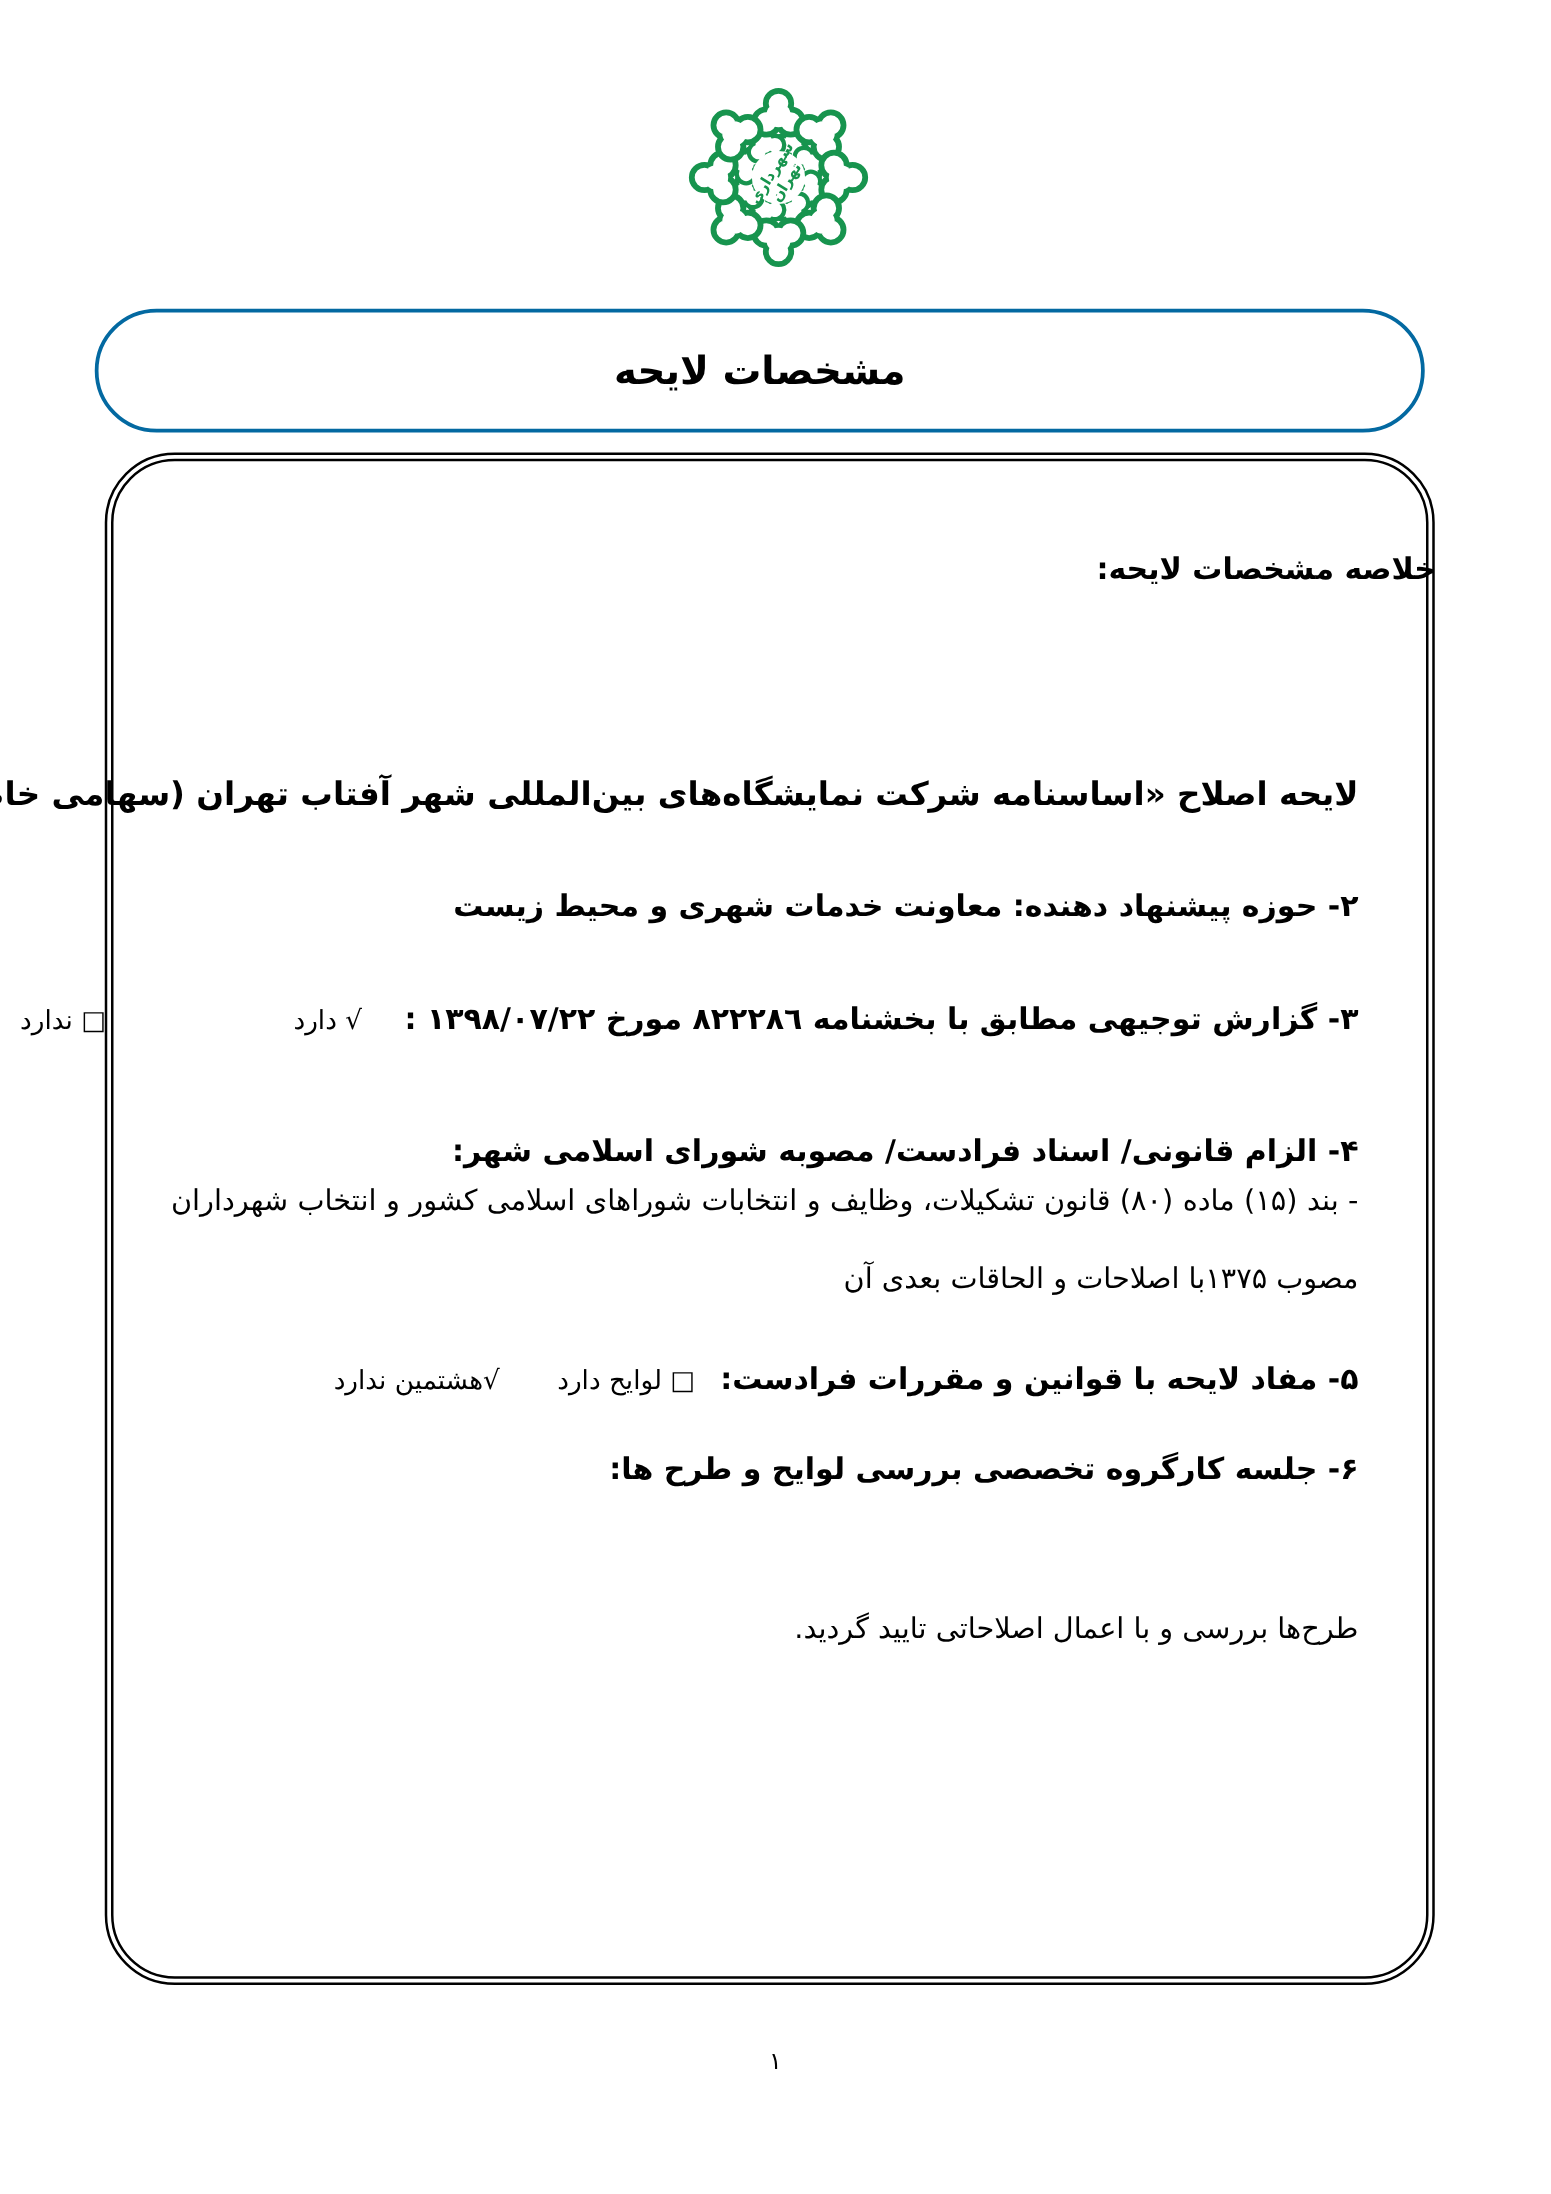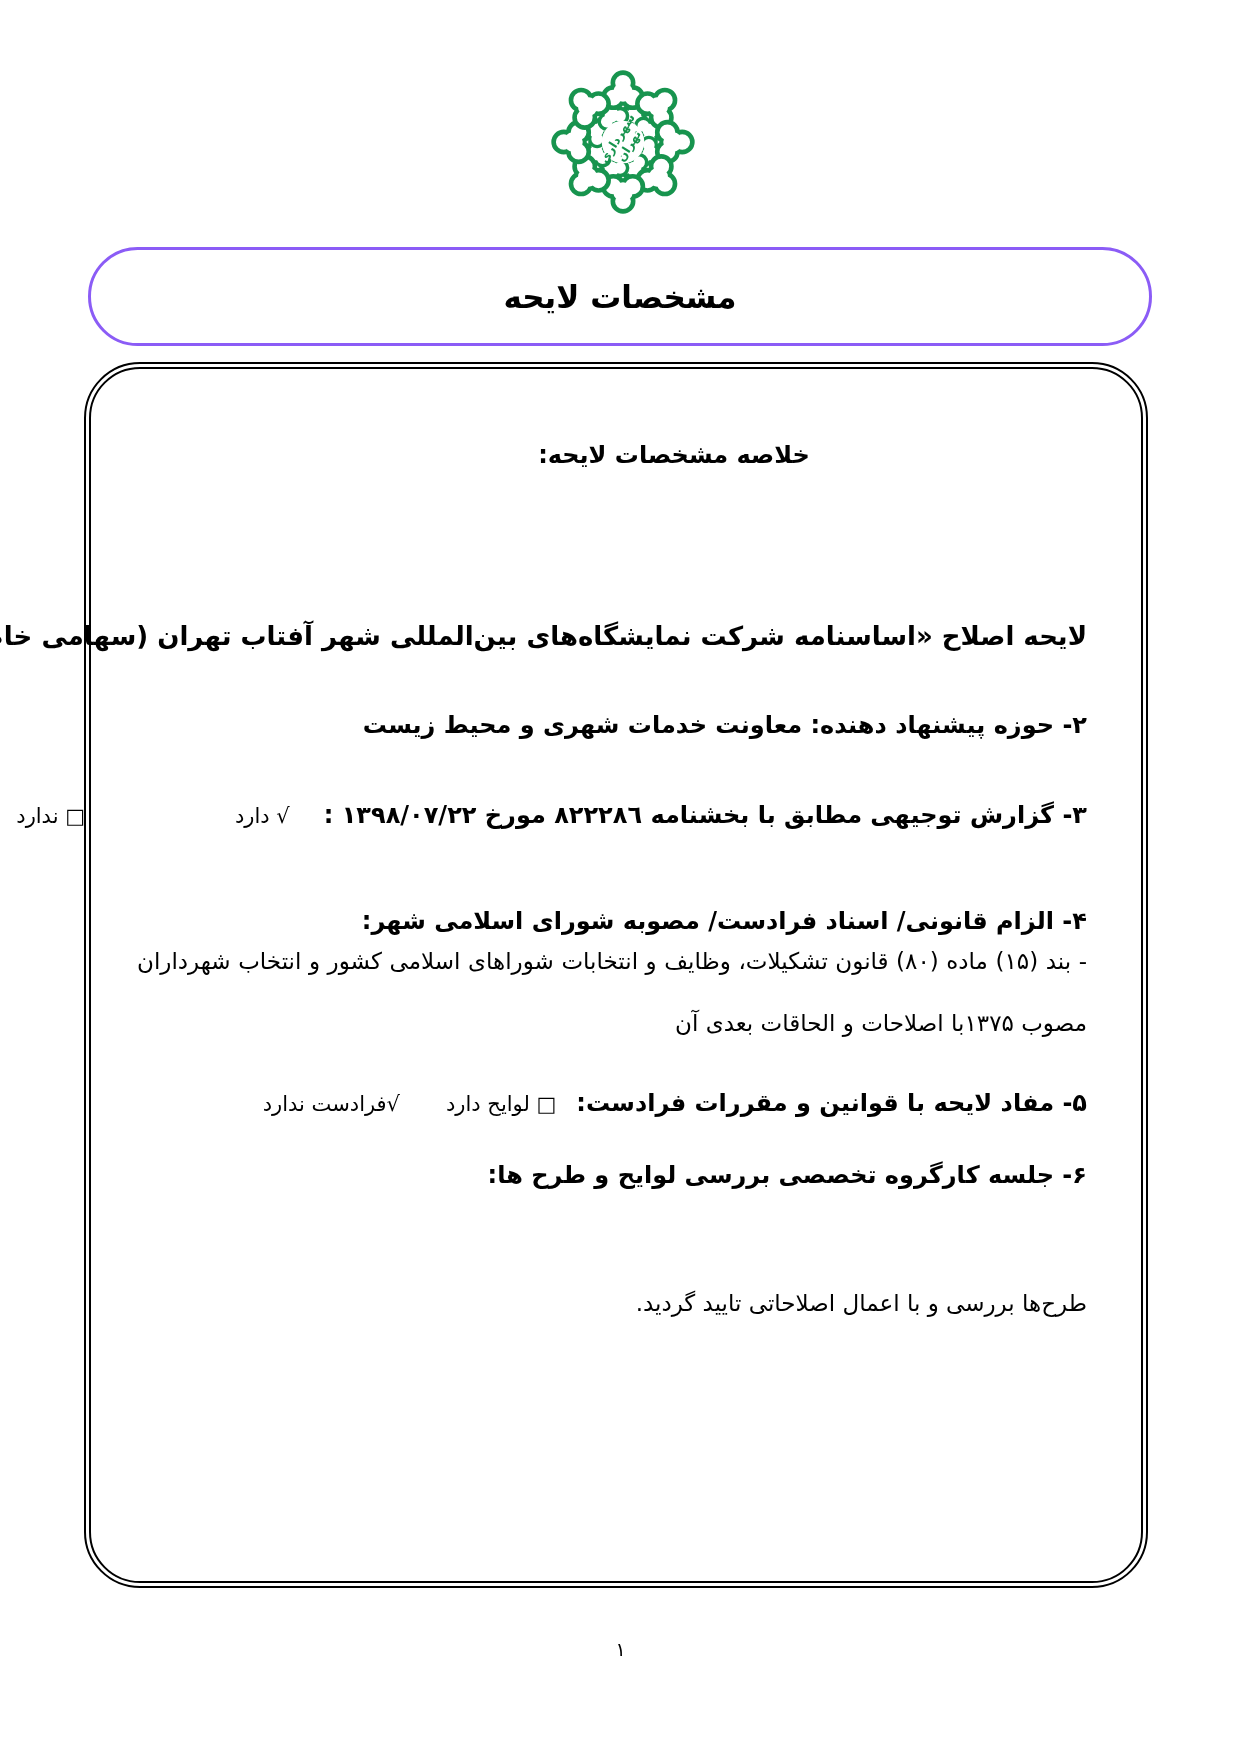--- a/index.html
+++ b/index.html
@@ -18,23 +18,23 @@
     position:absolute; left:549px; top:68px;
     width:148px; height:148px;
   }
   .logo-wrap svg { width:100%; height:100%; }
   .trefoil circle { fill:#fff; stroke:#17944e; stroke-width:5; }
   .trefoil circle.cover { stroke:none; }
   .logo-callig { fill:#17944e; font-weight:bold; font-size:13px; }
 
   
   .header-box {
-    position:absolute; left:88px; top:247px;
+    position:absolute; left:76px; top:247px;
     width:1064px; height:99px;
-    border:3px solid #8b5cf6;
+    border:3px solid #0369a1;
     border-radius:50px;
     display:flex; align-items:center; justify-content:center;
     font-size:31px; font-weight:bold;
   }
 
   
   .main-box {
     position:absolute; left:84px; top:362px;
     width:1064px; height:1226px;
     border:7px double #000;
@@ -42,21 +42,21 @@
     direction:rtl;
   }
   .line {
     position:absolute; right:54px; left:46px;
     line-height:44px;
     font-size:24px;
     text-align:right;
     white-space:nowrap;
   }
   .bold  { font-weight:bold; }
-  .center{ text-align:center;text-decoration:underline; }
+  .center{ text-align:right;text-decoration:underline; }
   .jline { text-align:justify; text-align-last:justify; white-space:normal; font-size:23px; font-weight:normal; }
   .body-line { font-size:23px; font-weight:normal; }
 
   .summary-heading { top:64px; }
   .summary-heading span { display:inline-block; transform:translateX(62px); }
 
   .l-item1  { top:174px; padding-right:26px; }
   .l-item1v { top:245px; font-size:26px; }
   .l-item2  { top:334px; }
   .l-item3  { top:424px; display:flex; align-items:baseline; }
@@ -146,21 +146,21 @@
 
   <div class="line bold l-item4">۴- الزام قانونی/ اسناد فرادست/ مصوبه شورای اسلامی شهر:</div>
 
   <div class="line jline l-item4b1">- بند (۱۵) ماده (۸۰) قانون تشکیلات، وظایف و انتخابات شوراهای اسلامی کشور و انتخاب شهرداران</div>
 
   <div class="line body-line l-item4b2">مصوب ۱۳۷۵با اصلاحات و الحاقات بعدی آن</div>
 
   <div class="line l-item5">
     <span class="bold">۵- مفاد لایحه با قوانین و مقررات فرادست:</span>
     <span class="check gap-xs">□ لوایح دارد</span>
-    <span class="check gap-md">√فرادست ندارد</span>
+    <span class="check gap-md">√هشتمین ندارد</span>
   </div>
 
   <div class="line bold l-item6">۶- جلسه کارگروه تخصصی بررسی لوایح و طرح ها:</div>
 
 
   <div class="line body-line l-item6b2">طرح‌ها بررسی و با اعمال اصلاحاتی تایید گردید.</div>
 
 </div>
 
 <div class="page-number">۱</div>

